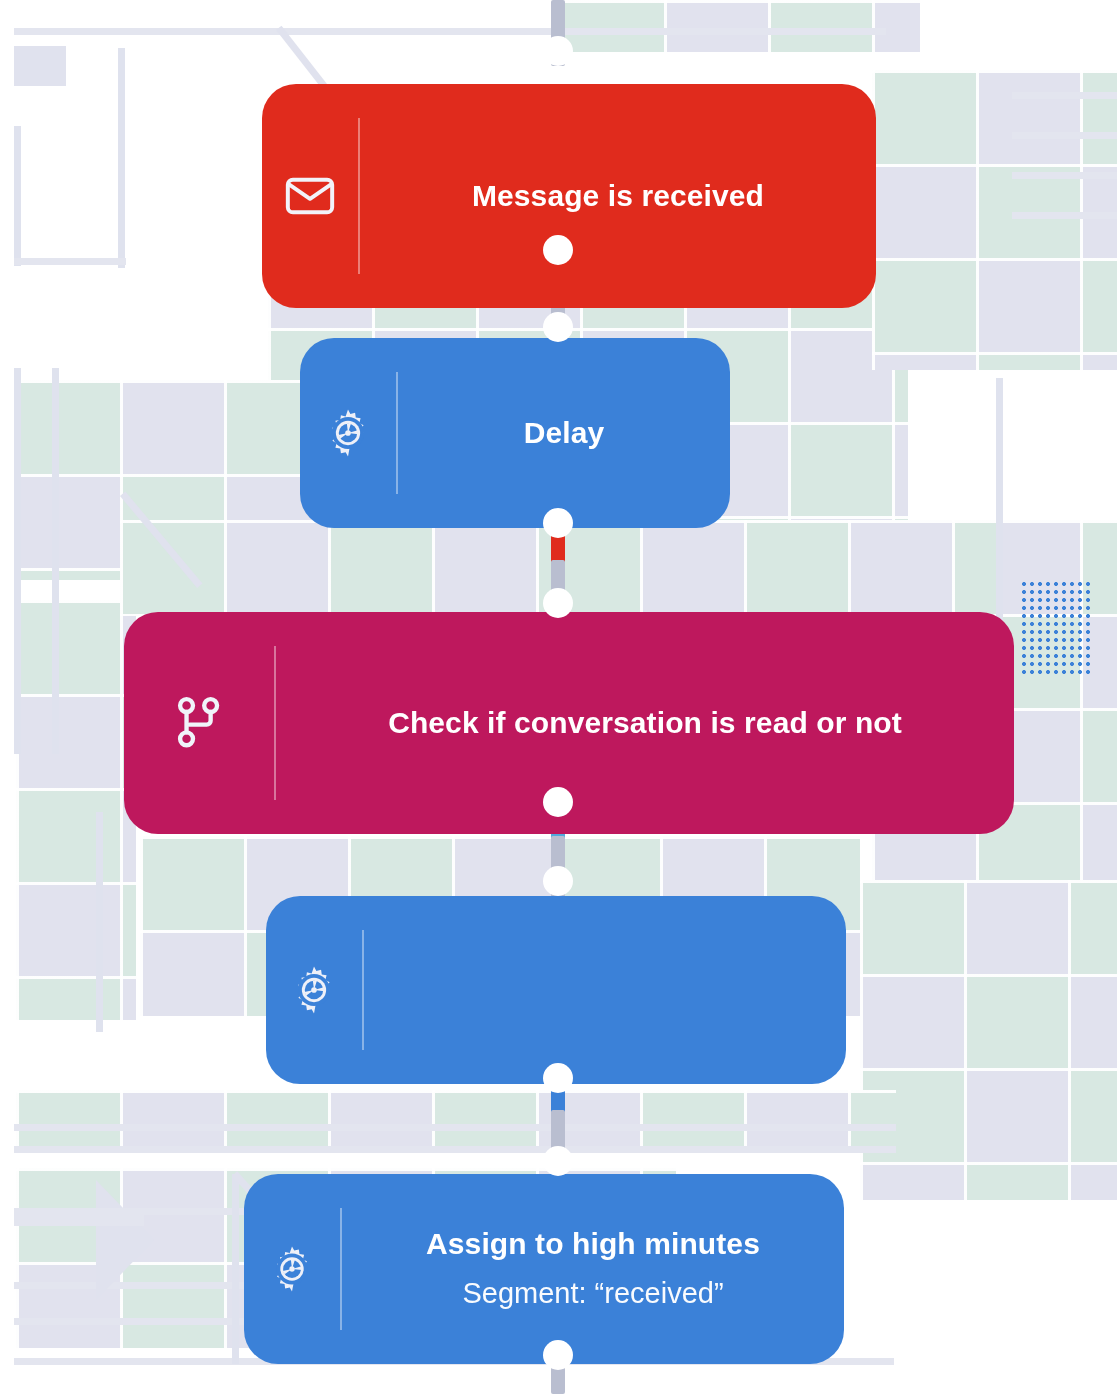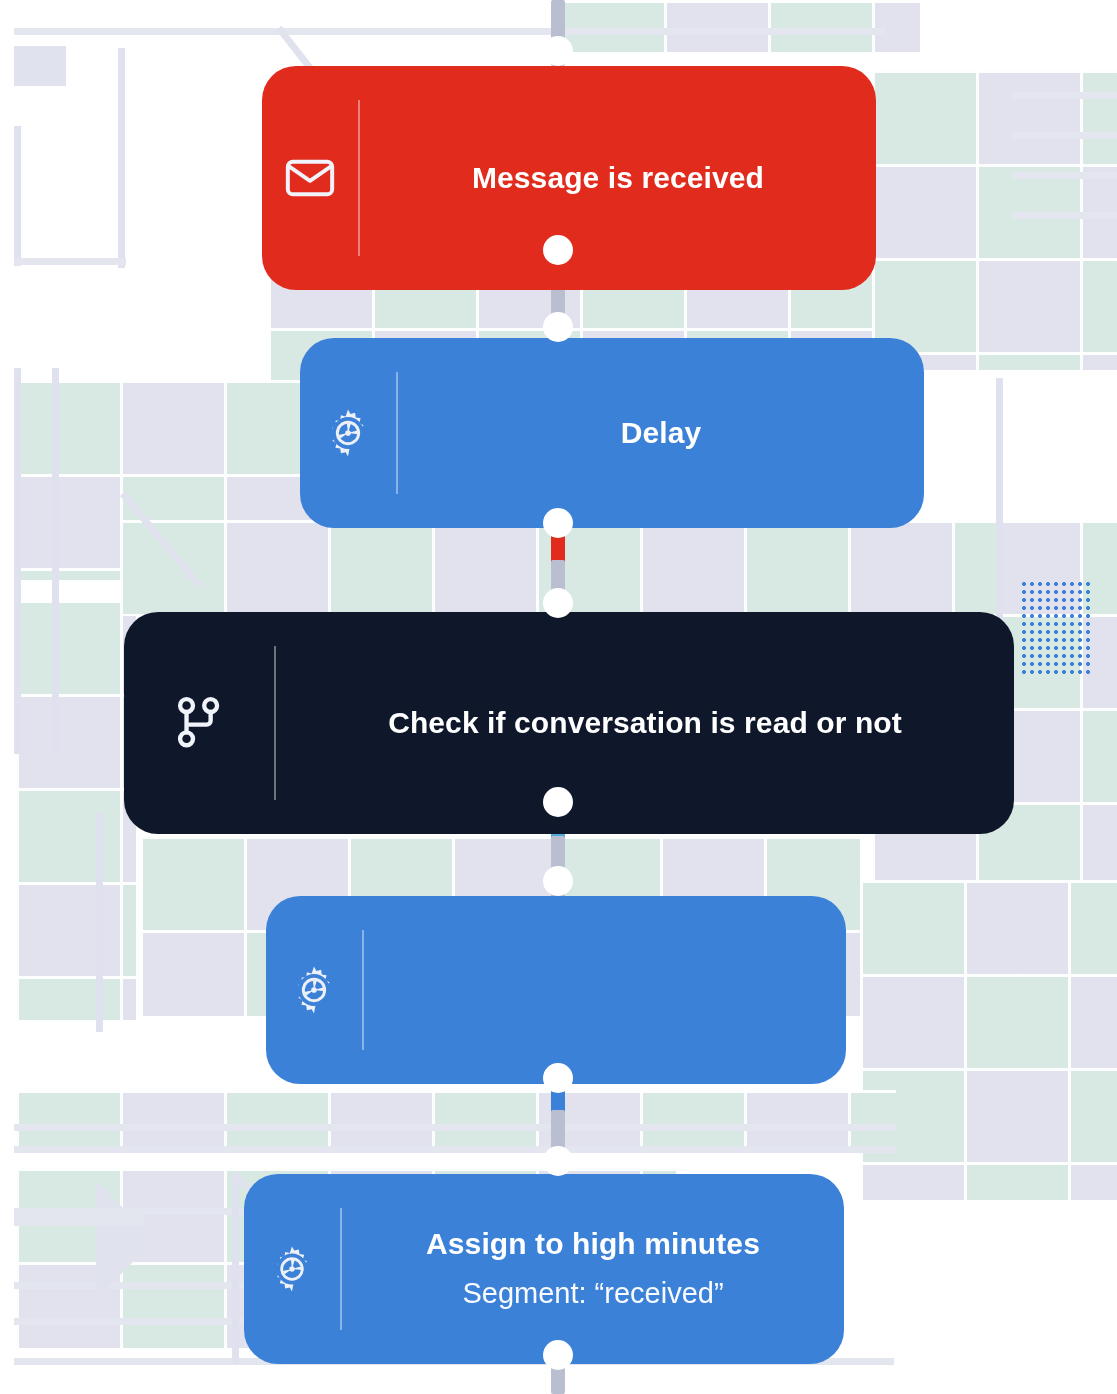--- a/index.html
+++ b/index.html
@@ -55,23 +55,23 @@
   
   .card{
     position:absolute;
     display:flex;
     align-items:center;
     border-radius:34px;
     box-sizing:border-box;
     z-index:5;
     color:#ffffff;
   }
-  .card.red{background:#e02b1d;}
+  .card.red{background:#e02b1d;margin-top:18px;}
   .card.blue{background:#3b81d8;}
-  .card.lblue{background:#0f172a;justify-content:flex-end;}
+  .card.lblue{background:#be185d;justify-content:flex-end;}
 
   .card-icon{
     flex:0 0 auto;
     width:96px;
     display:flex;
     align-items:center;
     justify-content:center;
   }
   .card-icon svg{display:block;}
   .divider{
@@ -101,21 +101,21 @@
     font-weight:normal;
     font-size:29px;
     line-height:1.3;
     margin-top:12px;
     white-space:nowrap;
     color:rgba(255,255,255,.97);
   }
 
   
   #card-trigger  {left:262px; top:66px;   width:614px;  height:224px;}
-  #card-delay    {left:300px; top:338px;  width:624px;  height:190px;}
+  #card-delay    {left:300px; top:338px;  width:430px;  height:190px;}
   #card-check    {left:124px; top:612px;  width:890px;  height:222px;}
   #card-assign   {left:266px; top:896px;  width:580px;  height:188px;}
   #card-priority {left:244px; top:1174px; width:600px;  height:190px;}
 
   
   .halftone{
     position:absolute;
     background-image:radial-gradient(#3b81d8 36%, rgba(0,0,0,0) 38%);
     background-size:8px 8px;
   }

